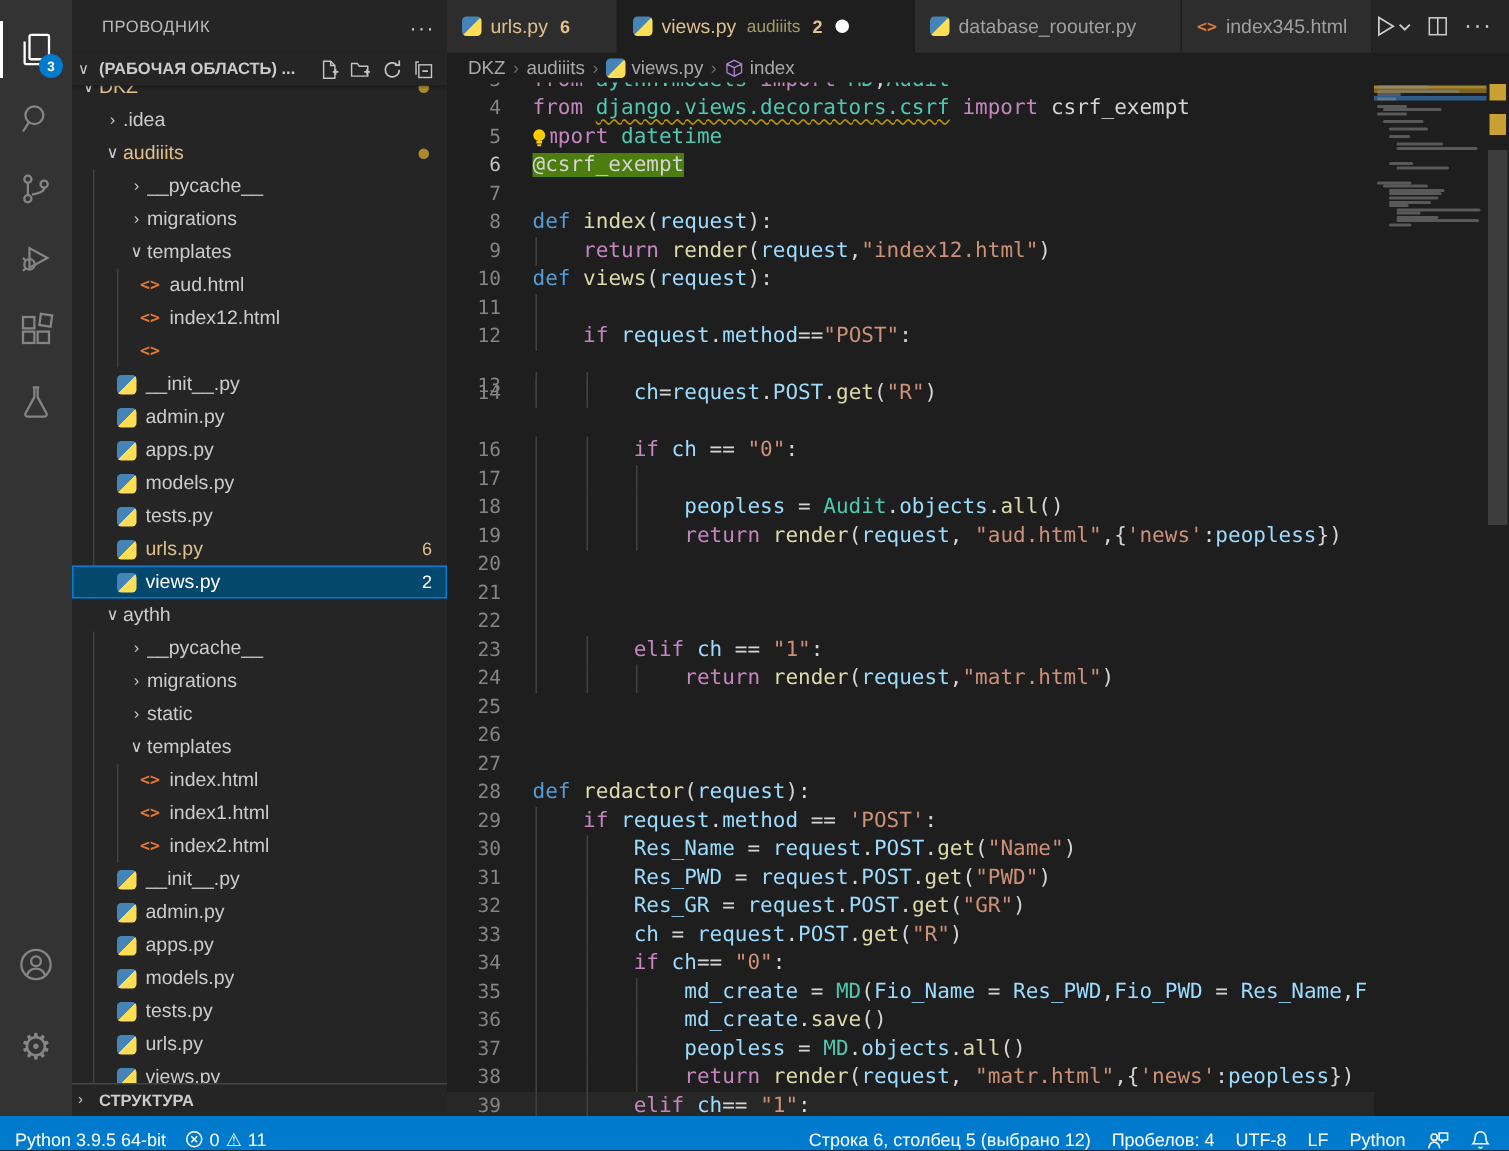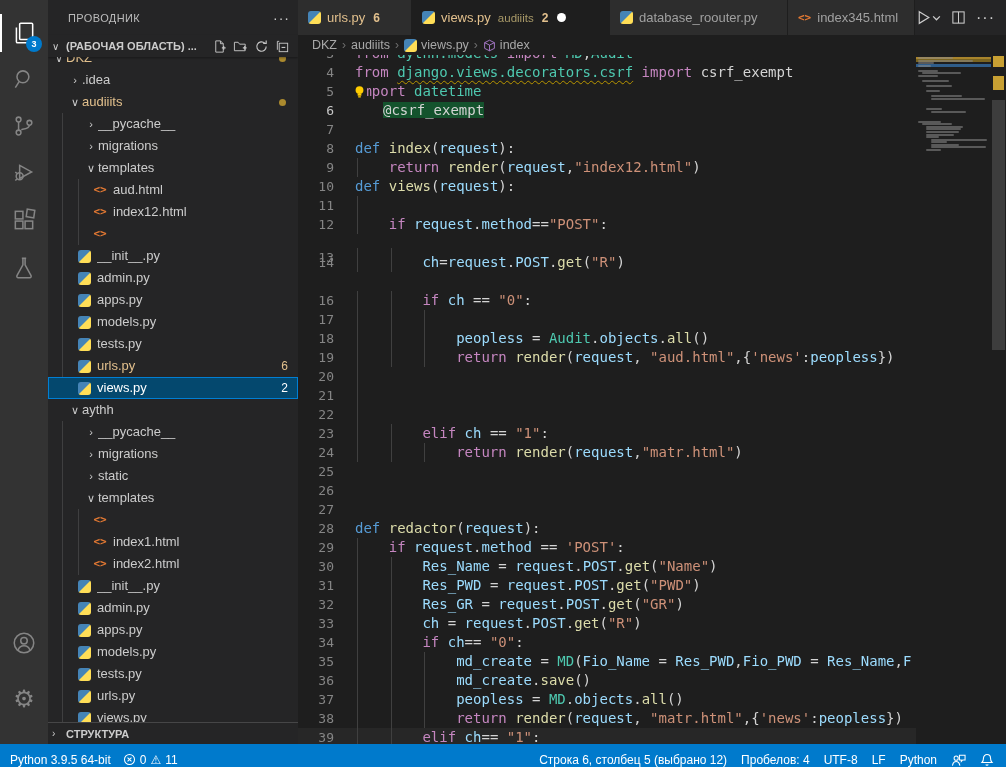--- a/index.html
+++ b/index.html
@@ -69,21 +69,21 @@
   .code-area { position:absolute; top:0; left:0; width:618px; height:744px; z-index:1; }
   .code-line { position:absolute; left:0; width:618px; height:19px; line-height:19px; white-space:pre; font-family:"DejaVu Sans Mono",monospace; font-size:14px; }
   .code-line.current { background:rgba(255,255,255,0.045); }
   .ln { position:absolute; left:0; top:0; width:36px; text-align:right; color:#858585; font-size:13px; font-family:"DejaVu Sans Mono",monospace; }
   .ln.active { color:#c6c6c6; }
   .ltext { position:absolute; left:57px; top:0; }
   .guide { position:absolute; top:0; height:19px; width:1px; background:#404040; }
   .tk.k{color:#C586C0}.tk.d{color:#569CD6}.tk.f{color:#DCDCAA}.tk.v{color:#9CDCFE}
   .tk.c{color:#4EC9B0}.tk.s{color:#CE9178}.tk.p{color:#D4D4D4}
   .tk.m{color:#4EC9B0; text-decoration:underline wavy #b89500 1px; text-underline-offset:3px;}
-  .tk.sel{background:#14532d;margin-left:28px;}
+  .tk.sel{background:#4d7c0f;}
   .bulb { position:absolute; left:54px; top:2px; width:15px; height:15px; z-index:2; }
 
   .minimap { position:absolute; top:0; left:618px; width:75px; height:744px; background:#1e1e1e; z-index:3; }
   .mm-band { position:absolute; left:0; width:75px; }
   .mm-bar { position:absolute; height:2px; background:#8a8a8a; opacity:0.55; border-radius:1px; }
   .overview { position:absolute; top:0; left:693px; width:15px; height:744px; z-index:3; }
   .ov-thumb { position:absolute; left:1px; width:13px; background:rgba(121,121,121,0.35); }
   .ov-marker { position:absolute; left:2px; width:11px; }
 
   
@@ -289,20 +289,21 @@
           <span class="lbl">static</span>
         </div>
         <div class="tree-row" style="top: 430px; padding-left: 36px;">
           <span class="twisty">∨</span>
           <span class="lbl">templates</span>
         </div>
         <div class="tree-row" style="top: 452px; padding-left: 44px;">
           <span class="ficon">
             <span class="html-glyph">&lt;&gt;</span>
           </span>
+          <span class="lbl">index.html</span>
         </div>
         <div class="tree-row" style="top: 474px; padding-left: 44px;">
           <span class="ficon">
             <span class="html-glyph">&lt;&gt;</span>
           </span>
           <span class="lbl">index1.html</span>
         </div>
         <div class="tree-row" style="top: 496px; padding-left: 44px;">
           <span class="ficon">
             <span class="html-glyph">&lt;&gt;</span>

